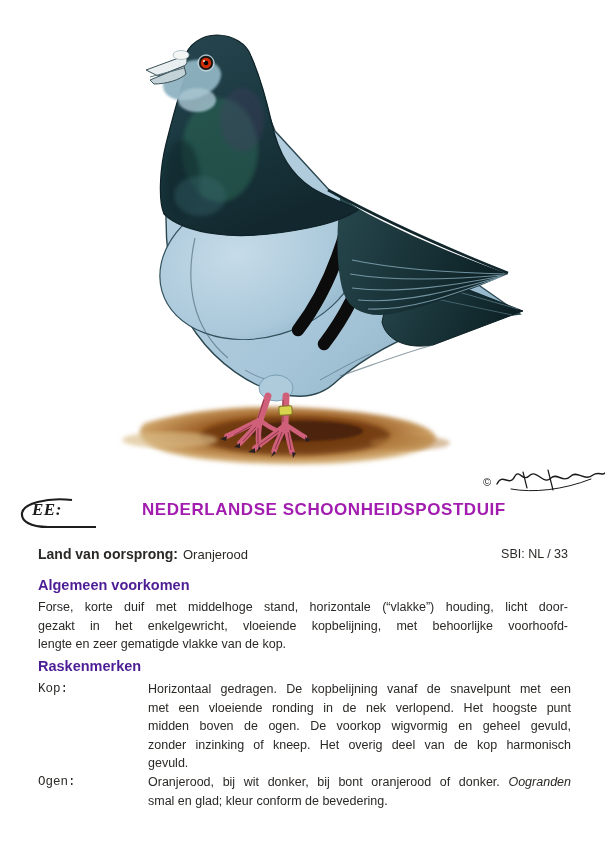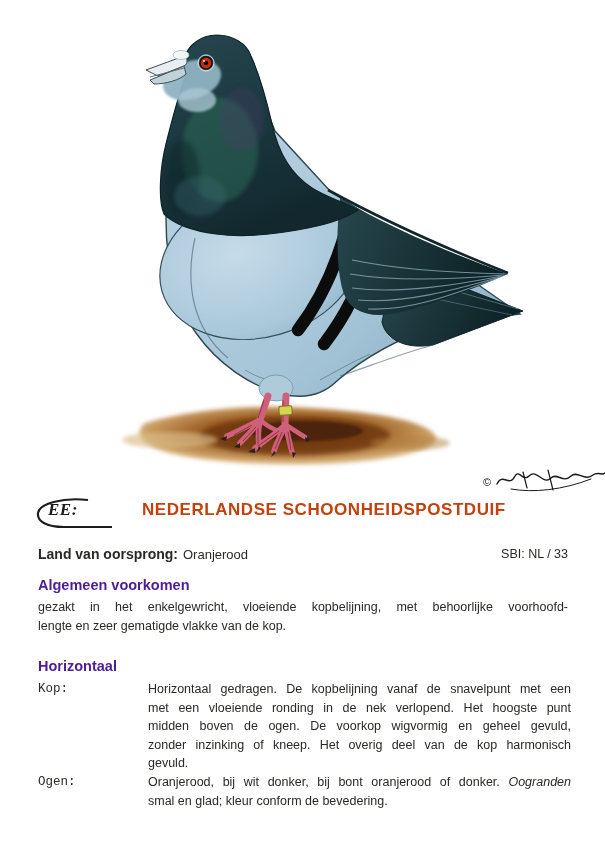--- a/index.html
+++ b/index.html
@@ -4,26 +4,26 @@
 <style>
   html,body{margin:0;padding:0;background:#ffffff;}
   .page{position:relative;width:605px;height:842px;background:#ffffff;overflow:hidden;
         font-family:"Liberation Sans",sans-serif;color:#2b2926;}
   
   .illustration{position:absolute;left:100px;top:28px;width:425px;height:450px;}
   .signature{position:absolute;left:383px;top:436px;width:140px;height:32px;display:flex;align-items:center;gap:2px;}
   .copy{font-size:11px;color:#1d1d1d;transform:translateY(2px);}
   
   .hdr{position:absolute;left:0;top:494px;width:605px;height:40px;}
-  .ee-logo{position:absolute;left:32px;top:2px;width:82px;height:38px;text-align:right;}
+  .ee-logo{position:absolute;left:16px;top:2px;width:82px;height:38px;text-align:right;}
   .ee-svg{position:absolute;left:0;top:0;}
   .ee-text{position:absolute;left:16px;top:4px;font-family:"Liberation Serif",serif;
            font-style:italic;font-weight:bold;font-size:17px;color:#1d1d1d;letter-spacing:.5px;}
   .title{position:absolute;left:142px;top:6px;font-size:17px;font-weight:bold;
-         letter-spacing:.55px;color:#c2410c;white-space:nowrap;}
+         letter-spacing:.55px;color:#a21caf;white-space:nowrap;}
   
   .origin-row{position:absolute;left:38px;top:545px;width:530px;height:20px;}
   .origin-label{font-size:14px;font-weight:bold;}
   .origin-value{font-size:13px;margin-left:5px;}
   .sbi{position:absolute;right:0;top:2px;font-size:12.5px;}
   
   .sec-h{position:absolute;left:38px;font-size:14.5px;font-weight:bold;color:#4c1d95;}
   .h-algemeen{top:577px;}
   .h-rask{top:658px;}
   .algemeen-body{position:absolute;left:38px;top:598px;width:530px;}
@@ -202,25 +202,26 @@
     <h1 class="title" style="margin:0">NEDERLANDSE SCHOONHEIDSPOSTDUIF</h1>
   </div>
 
   <div class="origin-row">
     <span class="origin-label">Land van oorsprong:</span><span class="origin-value">Oranjerood</span>
     <span class="sbi">SBI: NL / 33</span>
   </div>
 
   <h2 class="sec-h h-algemeen" style="margin:0">Algemeen voorkomen</h2>
   <div class="algemeen-body">
+    <div class="doc-line jl">Forse, korte duif met middelhoge stand, horizontale (“vlakke”) houding, licht door-</div>
     <div class="doc-line jl">gezakt in het enkelgewricht, vloeiende kopbelijning, met behoorlijke voorhoofd-</div>
     <div class="doc-line">lengte en zeer gematigde vlakke van de kop.</div>
   </div>
 
-  <h2 class="sec-h h-rask" style="margin:0">Horizontaal</h2>
+  <h2 class="sec-h h-rask" style="margin:0">Raskenmerken</h2>
   <div class="entries">
 
     <div class="entry">
       <span class="term">Kop:</span>
       <div class="def">
         <div class="doc-line jl">Horizontaal gedragen. De kopbelijning vanaf de snavelpunt met een</div>
         <div class="doc-line jl">met een vloeiende ronding in de nek verlopend. Het hoogste punt</div>
         <div class="doc-line jl">midden boven de ogen. De voorkop wigvormig en geheel gevuld,</div>
         <div class="doc-line jl">zonder inzinking of kneep. Het overig deel van de kop harmonisch</div>
         <div class="doc-line">gevuld.</div>

